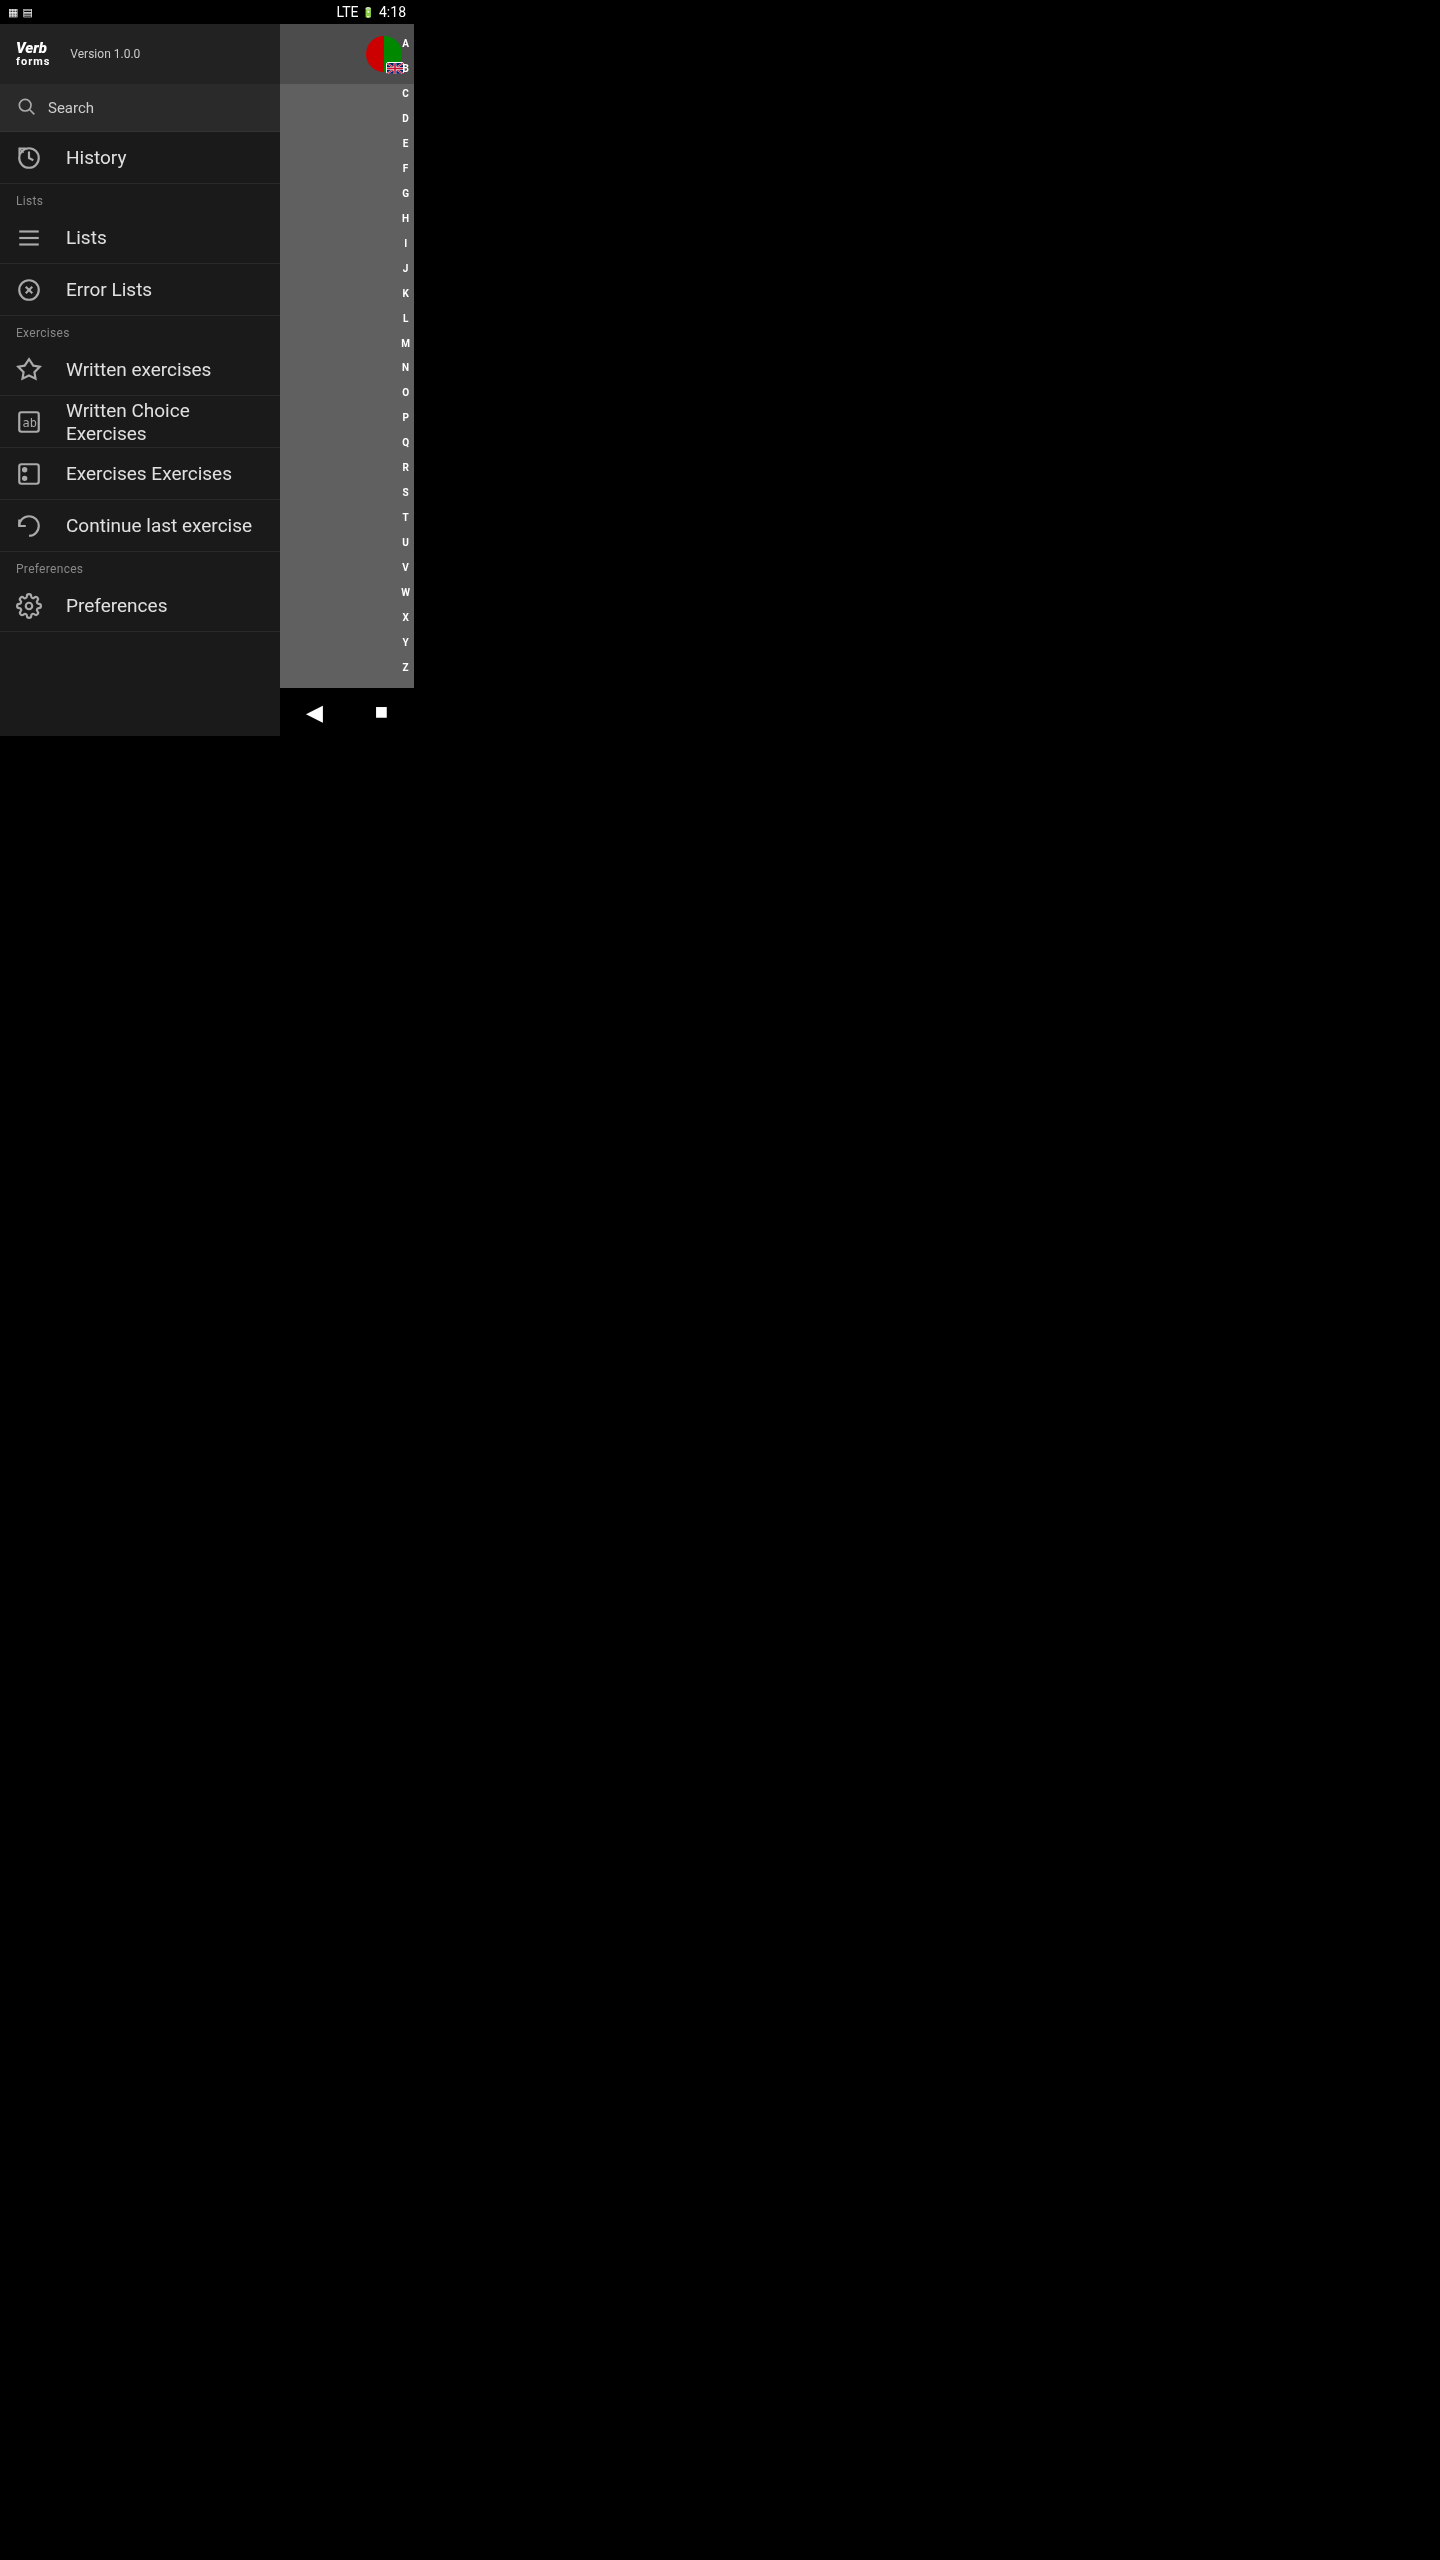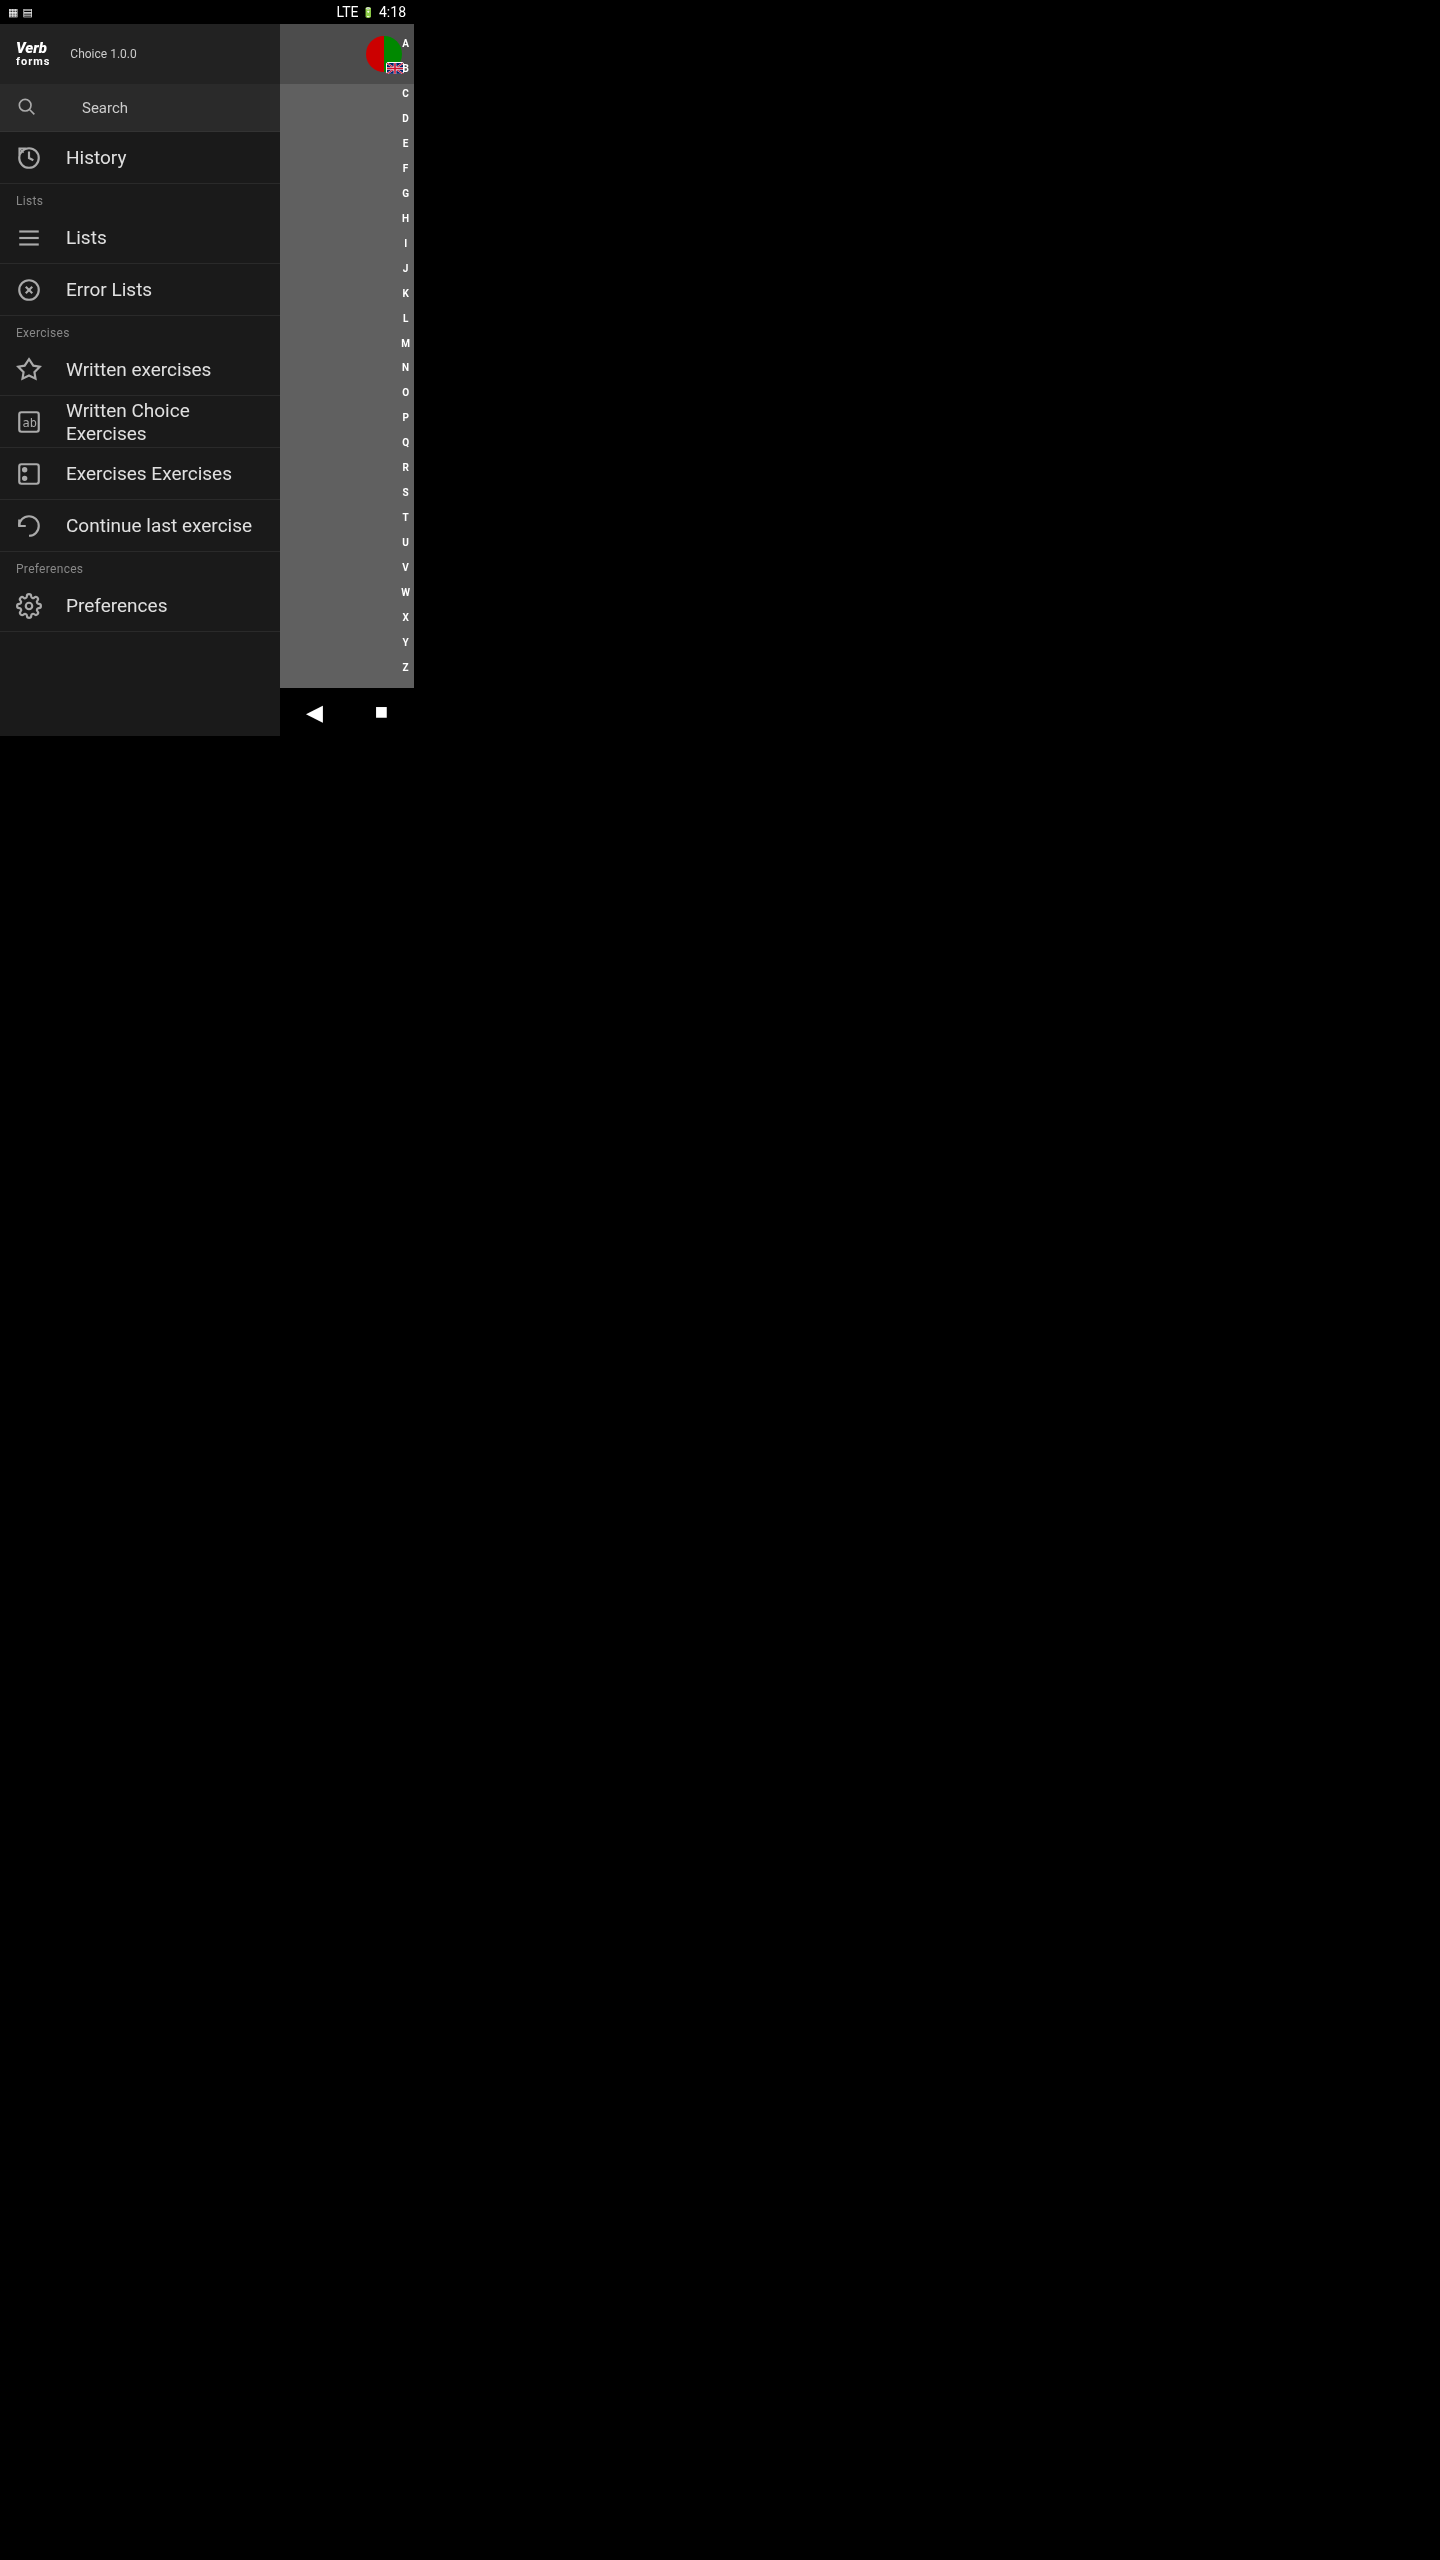--- a/index.html
+++ b/index.html
@@ -100,21 +100,20 @@
     }
 
     
     .search-row {
       background: #2a2a2a;
       display: flex;
       align-items: center;
       padding: 0 16px;
       height: 48px;
       border-bottom: 1px solid #333;
-      gap: 34px;
     }
 
     .search-icon-wrap {
       margin-right: 12px;
       color: #aaa;
       font-size: 18px;
     }
 
     .search-label {
       color: #ccc;
@@ -268,21 +267,21 @@
 
   <div class="sidebar">
 
     <div class="sidebar-header">
       <div class="logo-box">
         <span class="logo-text logo-verb">
           <span style="font-style:italic; color:#fff;">Verb</span>
         </span>
         <span class="logo-text" style="letter-spacing:1px; color:#fff; font-size:11px;">forms</span>
       </div>
-      <span class="version-text">Choice  1.0.0</span>
+      <span class="version-text">Version  1.0.0</span>
     </div>
 
     <div class="search-row">
       <div class="search-icon-wrap">
         <svg viewBox="0 0 24 24" width="20" height="20" fill="none" stroke="#aaa" stroke-width="2">
           <circle cx="11" cy="11" r="7"></circle>
           <line x1="16.5" y1="16.5" x2="22" y2="22"></line>
         </svg>
       </div>
       <span class="search-label">Search</span>

